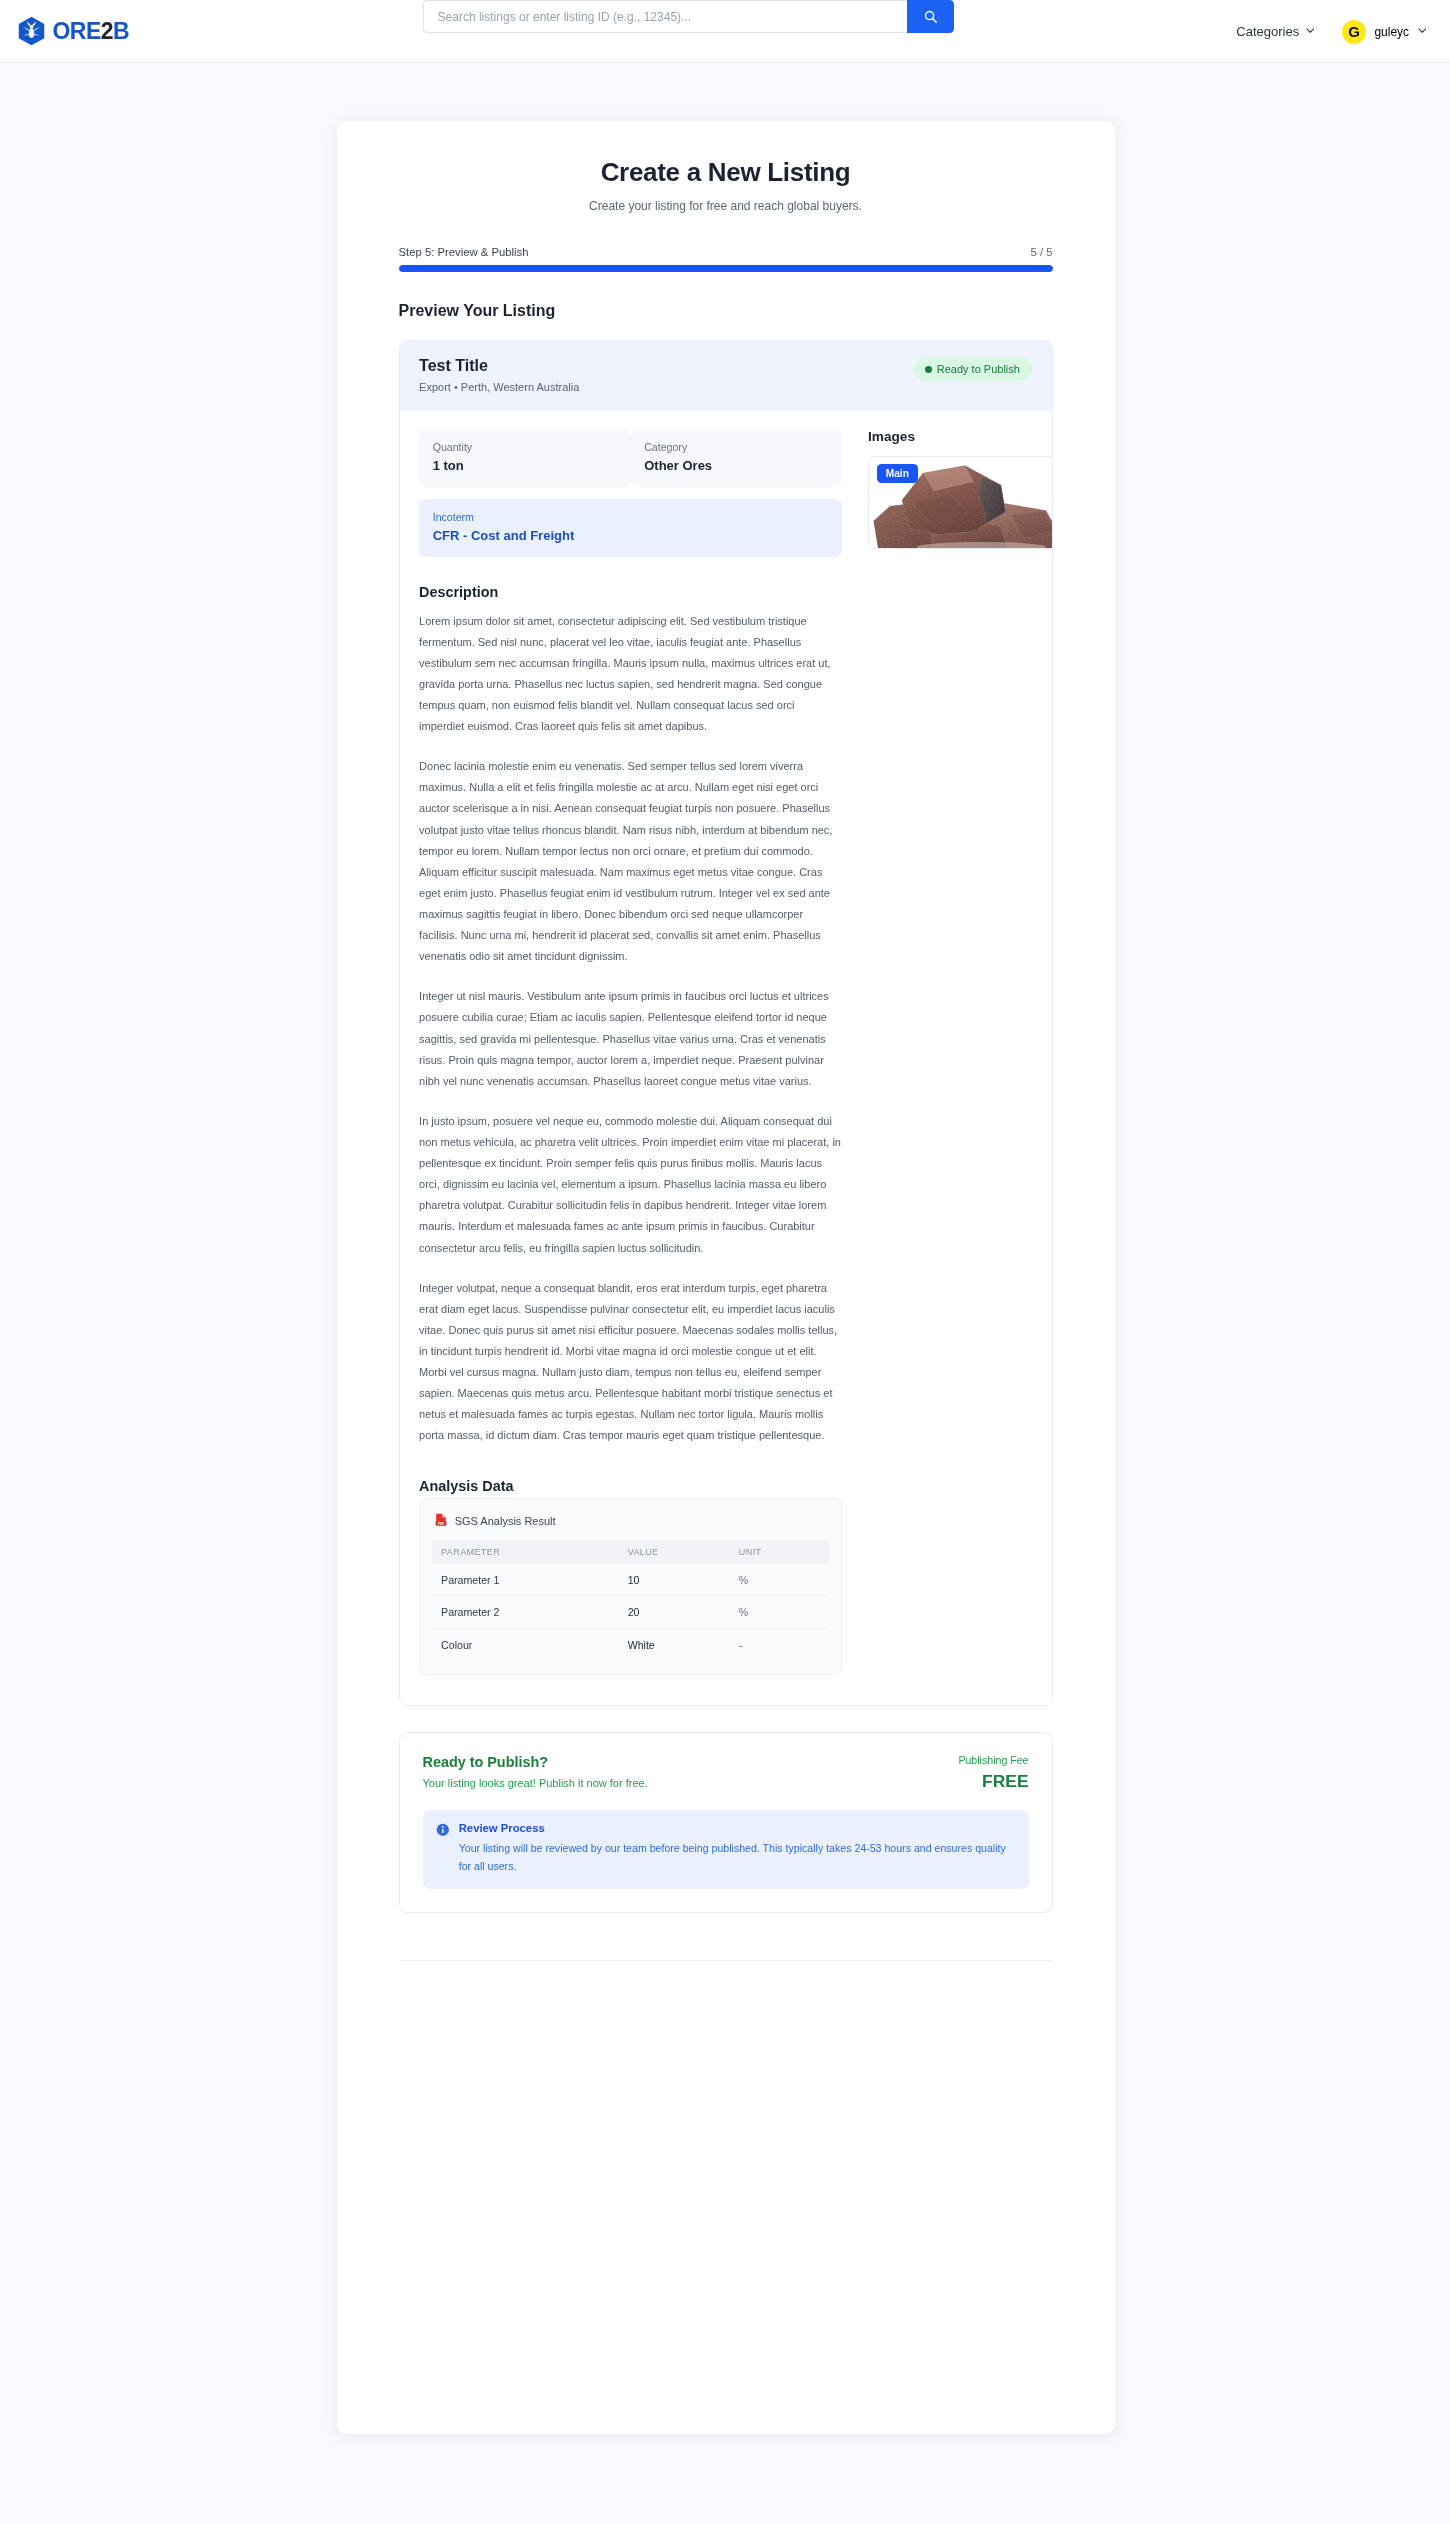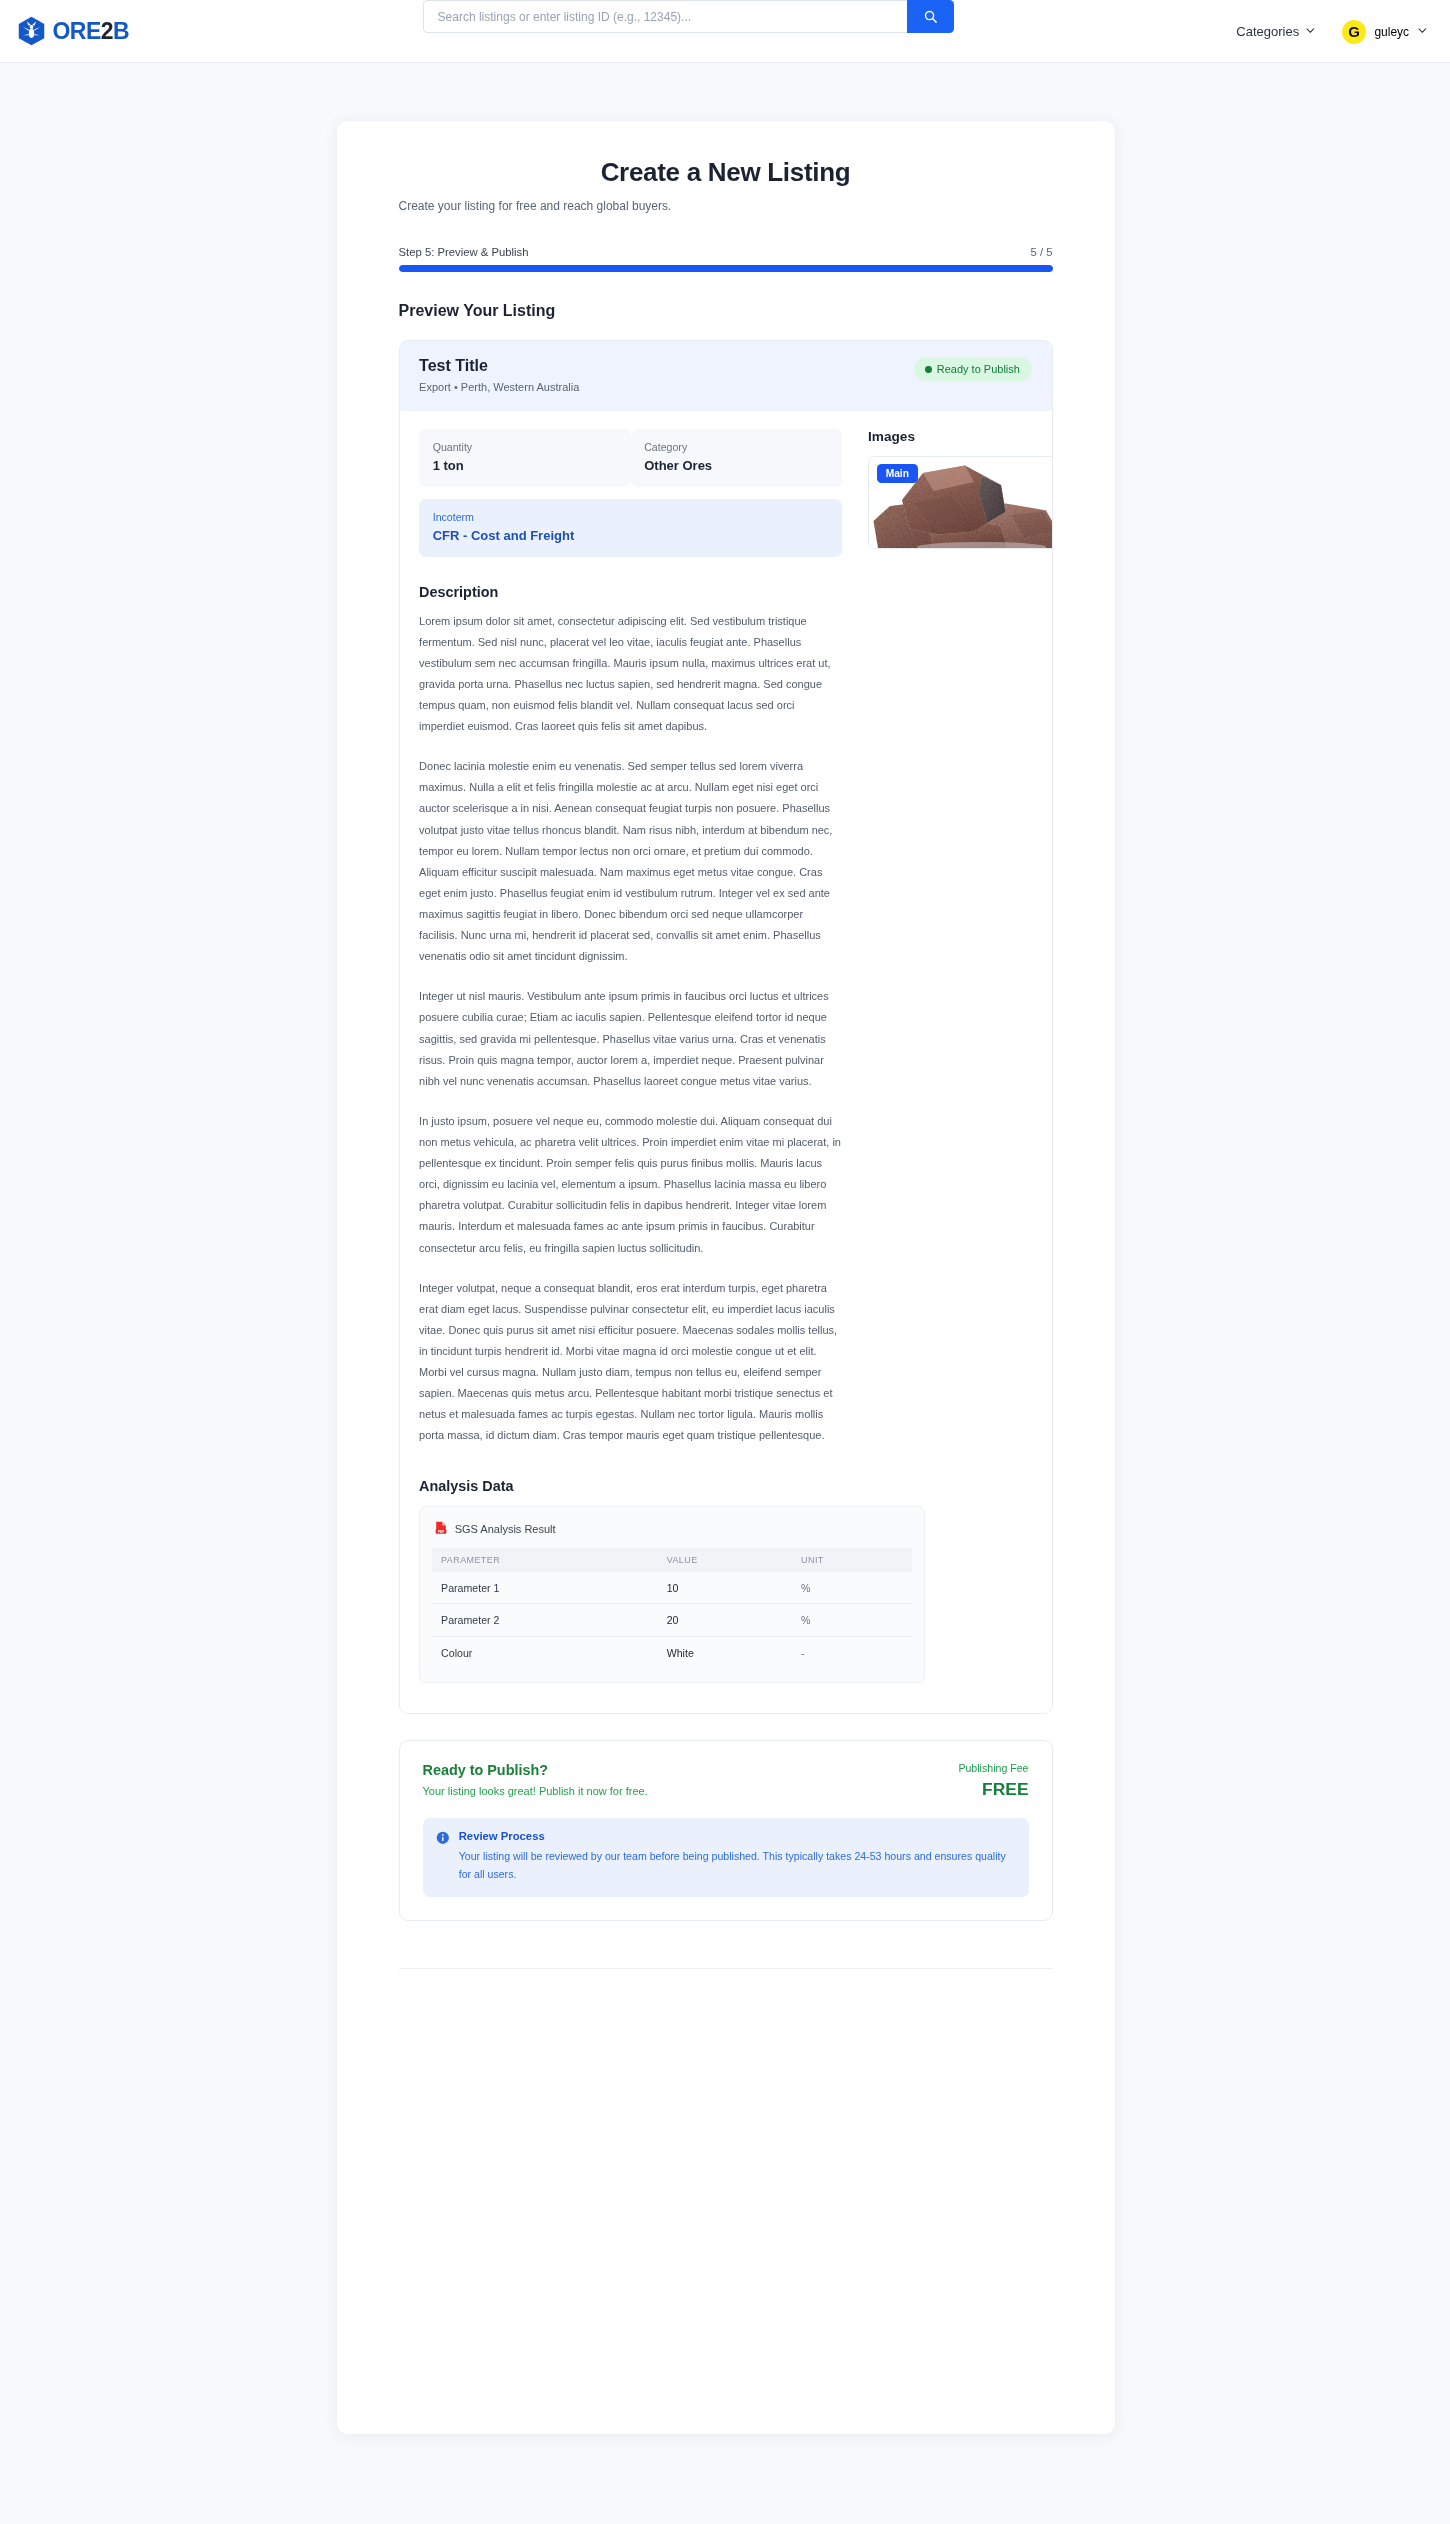--- a/index.html
+++ b/index.html
@@ -118,20 +118,21 @@
     min-height: 2313px;
   }
   .page-title {
     text-align: center;
     font-size: 26px;
     font-weight: 800;
     color: #1b2333;
     letter-spacing: -0.3px;
   }
   .page-sub {
+    text-align: center;
     font-size: 12px;
     color: #5b6575;
     margin-top: 10.6px;
   }
 
   
   .progress-row {
     margin-top: 33px;
     display: flex;
     justify-content: space-between;
@@ -246,26 +247,26 @@
     font-size: 11px;
     line-height: 1.92;
     color: #525c6b;
     margin-top: 10.6px;
   }
   .desc-p + .desc-p { margin-top: 19px; }
 
   
   .an-h { font-size: 14.4px; font-weight: 700; color: #1b2333; margin-top: 32px; }
   .an-card {
-    margin-top: 12px;
+    margin-top: 4px;
     background: #fafbfd;
     border: 0.8px solid #edf0f5;
     border-radius: 6.8px;
     padding: 13.6px 12px 13.6px 12px;
-    width: 506px;
+    width: 423px;
   }
   .an-file { display: flex; align-items: center; gap: 7.6px; padding-left: 3px; }
   .an-file-name { font-size: 11px; color: #3c4553; }
   .pdf-ic { flex: none; display:block; }
 
   .an-table { width: 100%; border-collapse: collapse; margin-top: 10.6px; }
   .an-table th {
     text-align: left;
     font-size: 9px;
     font-weight: 400;

